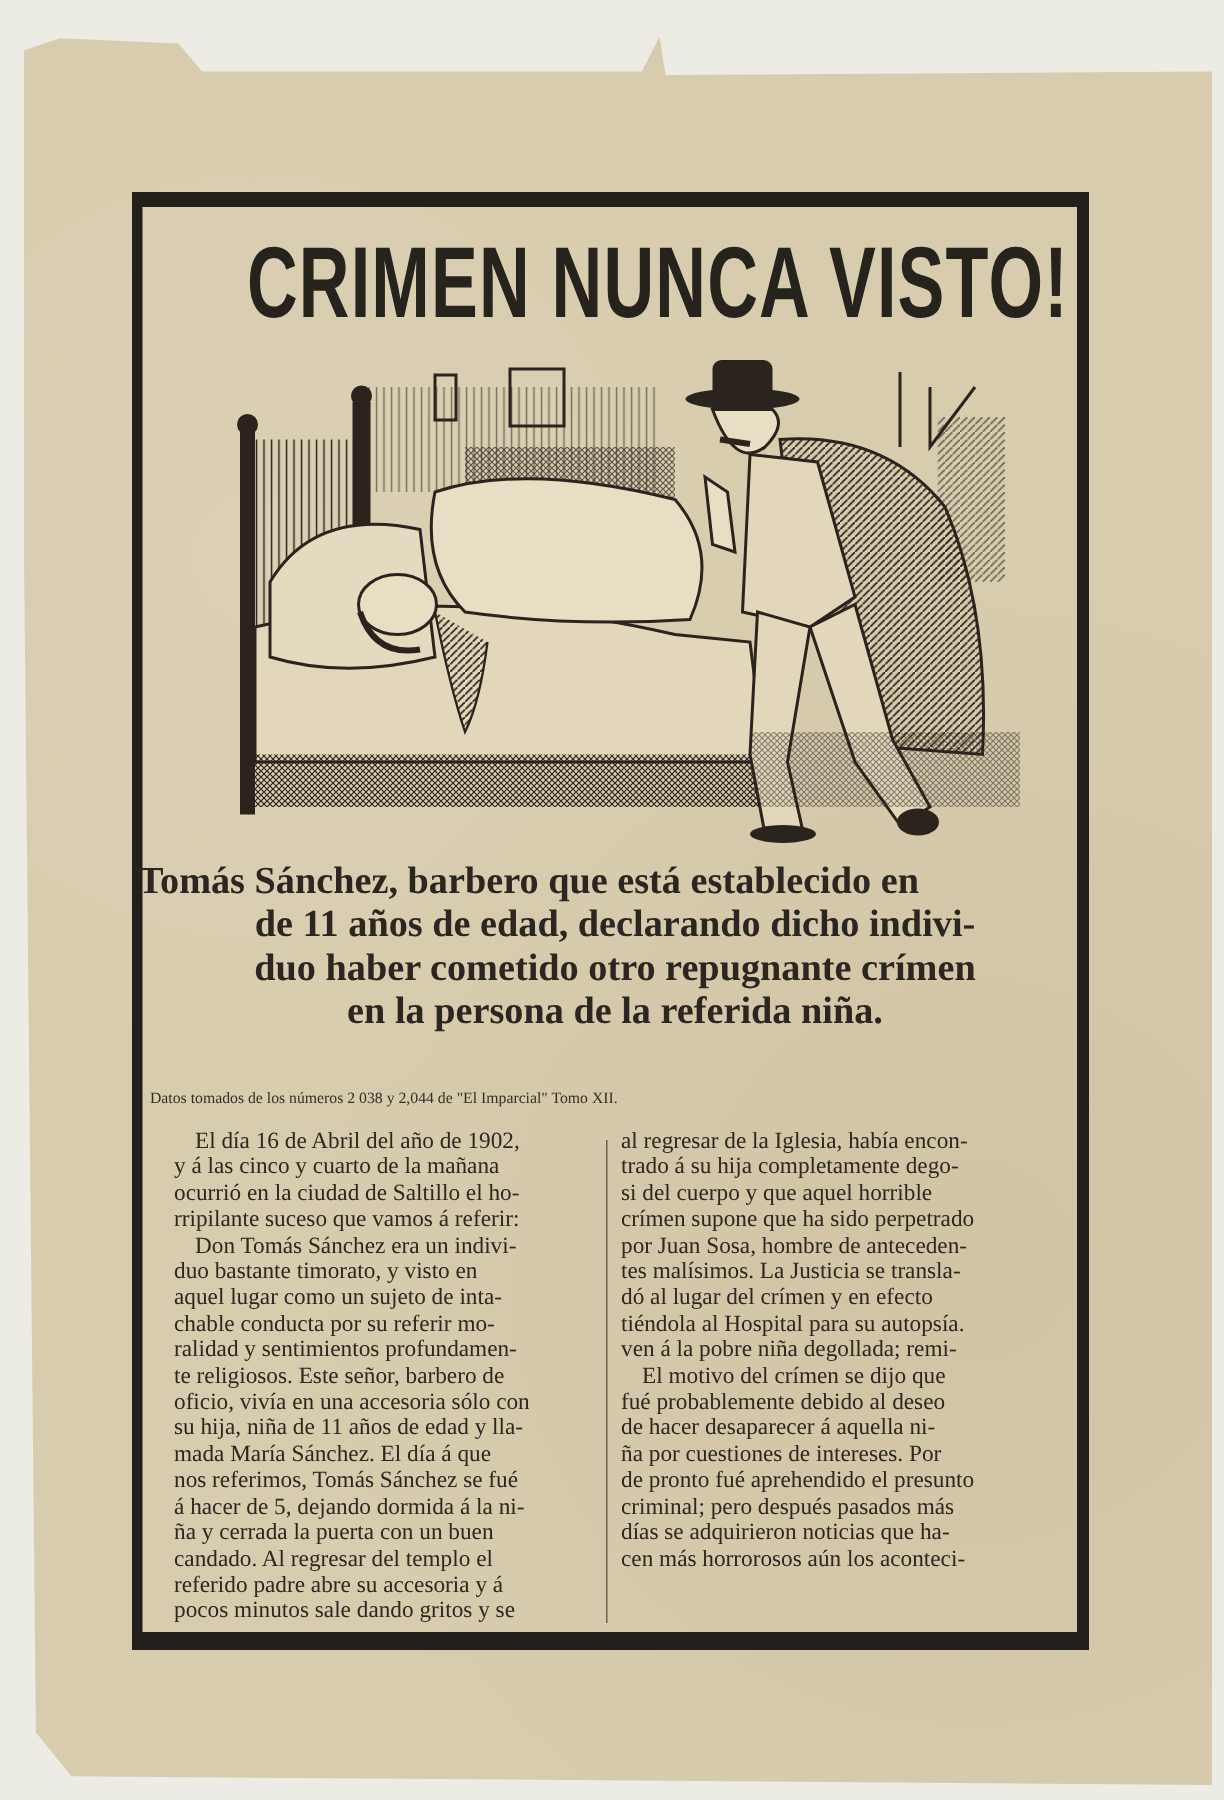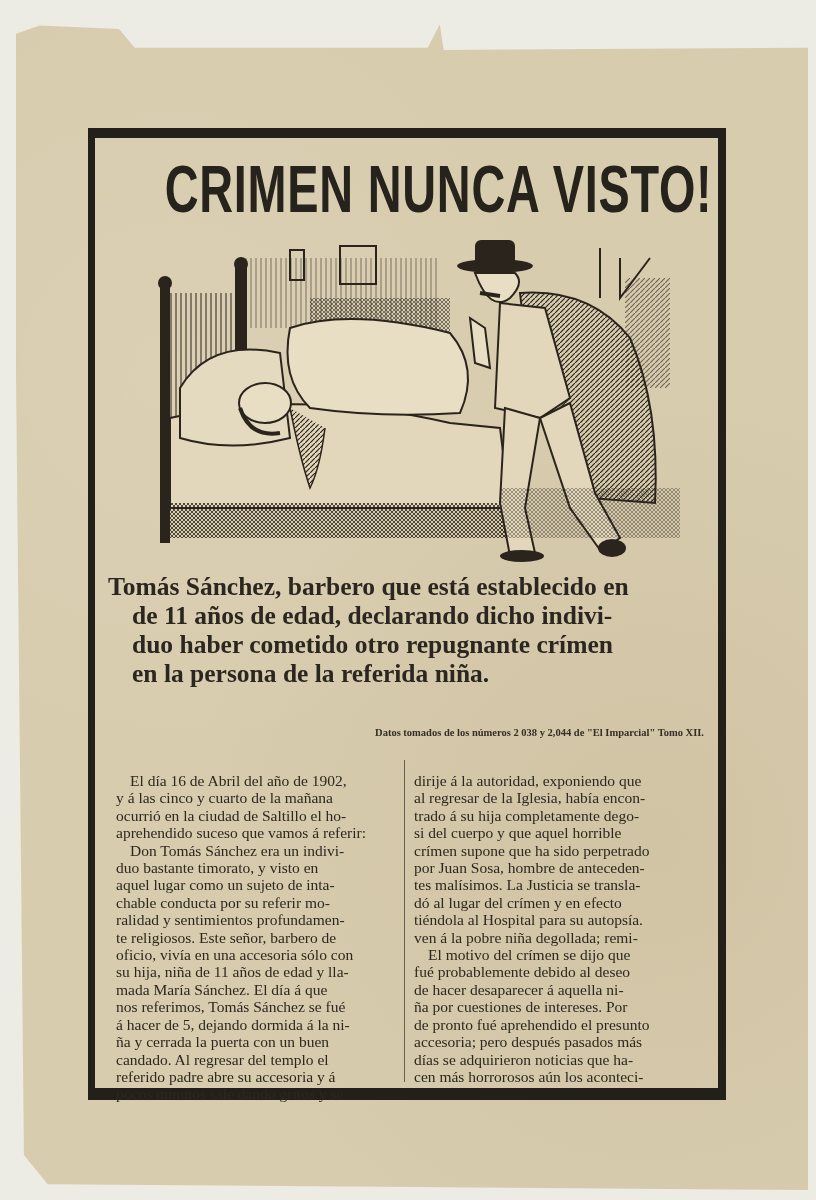--- a/index.html
+++ b/index.html
@@ -40,44 +40,43 @@
       transform: scaleX(0.78) scaleY(1.12);
       transform-origin: center top;
       white-space: nowrap;
     }
     .illustration {
       position: absolute;
       left: 150px; top: 238px; width: 530px; height: 330px;
     }
     .subhead {
       position: absolute;
-      left: 108px; top: 572px; width: 612px;
+      left: 92px; top: 572px; width: 612px;
       font-size: 25.5px;
       font-weight: 700;
       line-height: 29px;
       color: #2b2620;
+      text-align: center;
     }
     .subhead .line { display: block; white-space: nowrap; }
     .subhead .line.indent { padding-left: 24px; }
     .subhead .just { display: flex; justify-content: space-between; }
     .source {
       position: absolute;
-      left: 84px; top: 727px; width: 620px;
-      text-align: right;
+      left: 100px; top: 727px; width: 620px;
+      text-align: left;
       font-size: 10.5px;
       color: #332e26;
-      font-weight: bold;
     }
     .col {
       position: absolute;
       top: 752px;
       font-size: 15.5px;
       line-height: 17.4px;
       color: #2c2820;
-      margin-top: 20px;
     }
     .col.left { left: 116px; width: 280px; }
     .col.right { left: 414px; width: 290px; }
     .col .ln { display: flex; justify-content: space-between; white-space: nowrap; }
     .col .ln.ind { padding-left: 14px; }
     .divider {
       position: absolute;
       left: 404px; top: 760px; width: 1px; height: 322px;
       background: #6a6050;
     }
@@ -155,52 +154,51 @@
   <span class="line indent">duo haber cometido otro repugnante crímen</span>
   <span class="line indent">en la persona de la referida niña.</span>
 </div>
 
 <div class="source">Datos tomados de los números 2 038 y 2,044 de "El Imparcial" Tomo XII.</div>
 
 <div class="col left">
   <div class="ln ind">El día 16 de Abril del año de 1902,</div>
   <div class="ln">y á las cinco y cuarto de la mañana</div>
   <div class="ln">ocurrió en la ciudad de Saltillo el ho-</div>
-  <div class="ln">aprehendido suceso que vamos á referir:</div>
+  <div class="ln">rripilante suceso que vamos á referir:</div>
   <div class="ln ind">Don Tomás Sánchez era un indivi-</div>
   <div class="ln">duo bastante timorato, y visto en</div>
   <div class="ln">aquel lugar como un sujeto de inta-</div>
   <div class="ln">chable conducta por su referir mo-</div>
   <div class="ln">ralidad y sentimientos profundamen-</div>
   <div class="ln">te religiosos. Este señor, barbero de</div>
   <div class="ln">oficio, vivía en una accesoria sólo con</div>
   <div class="ln">su hija, niña de 11 años de edad y lla-</div>
   <div class="ln">mada María Sánchez. El día á que</div>
   <div class="ln">nos referimos, Tomás Sánchez se fué</div>
   <div class="ln">á hacer de 5, dejando dormida á la ni-</div>
   <div class="ln">ña y cerrada la puerta con un buen</div>
   <div class="ln">candado. Al regresar del templo el</div>
   <div class="ln">referido padre abre su accesoria y á</div>
   <div class="ln">pocos minutos sale dando gritos y se</div>
 </div>
 
 <div class="divider"></div>
 
 <div class="col right">
-  <div class="ln">dirije á la autoridad, exponiendo que</div>
   <div class="ln">al regresar de la Iglesia, había encon-</div>
   <div class="ln">trado á su hija completamente dego-</div>
   <div class="ln">si del cuerpo y que aquel horrible</div>
   <div class="ln">crímen supone que ha sido perpetrado</div>
   <div class="ln">por Juan Sosa, hombre de anteceden-</div>
   <div class="ln">tes malísimos. La Justicia se transla-</div>
   <div class="ln">dó al lugar del crímen y en efecto</div>
   <div class="ln">tiéndola al Hospital para su autopsía.</div>
   <div class="ln">ven á la pobre niña degollada; remi-</div>
   <div class="ln ind">El motivo del crímen se dijo que</div>
   <div class="ln">fué probablemente debido al deseo</div>
   <div class="ln">de hacer desaparecer á aquella ni-</div>
   <div class="ln">ña por cuestiones de intereses. Por</div>
   <div class="ln">de pronto fué aprehendido el presunto</div>
-  <div class="ln">accesoria; pero después pasados más</div>
+  <div class="ln">criminal; pero después pasados más</div>
   <div class="ln">días se adquirieron noticias que ha-</div>
   <div class="ln">cen más horrorosos aún los aconteci-</div>
 </div>
 
 </body></html>

